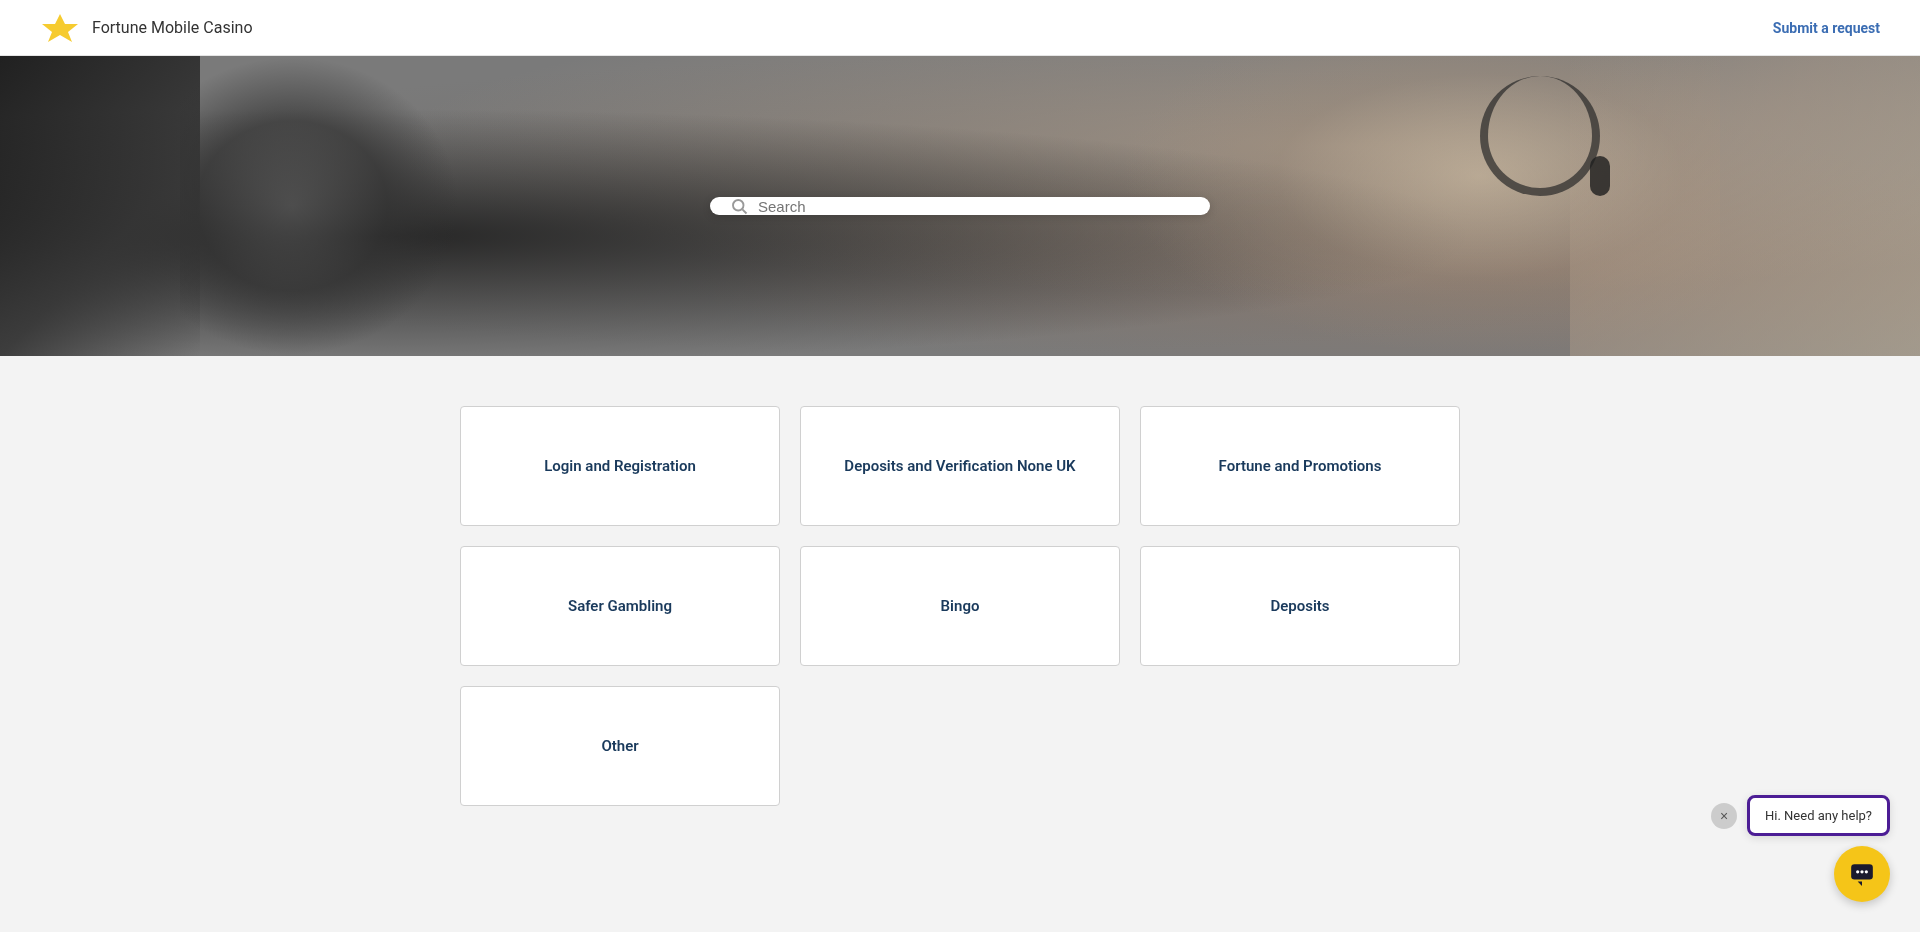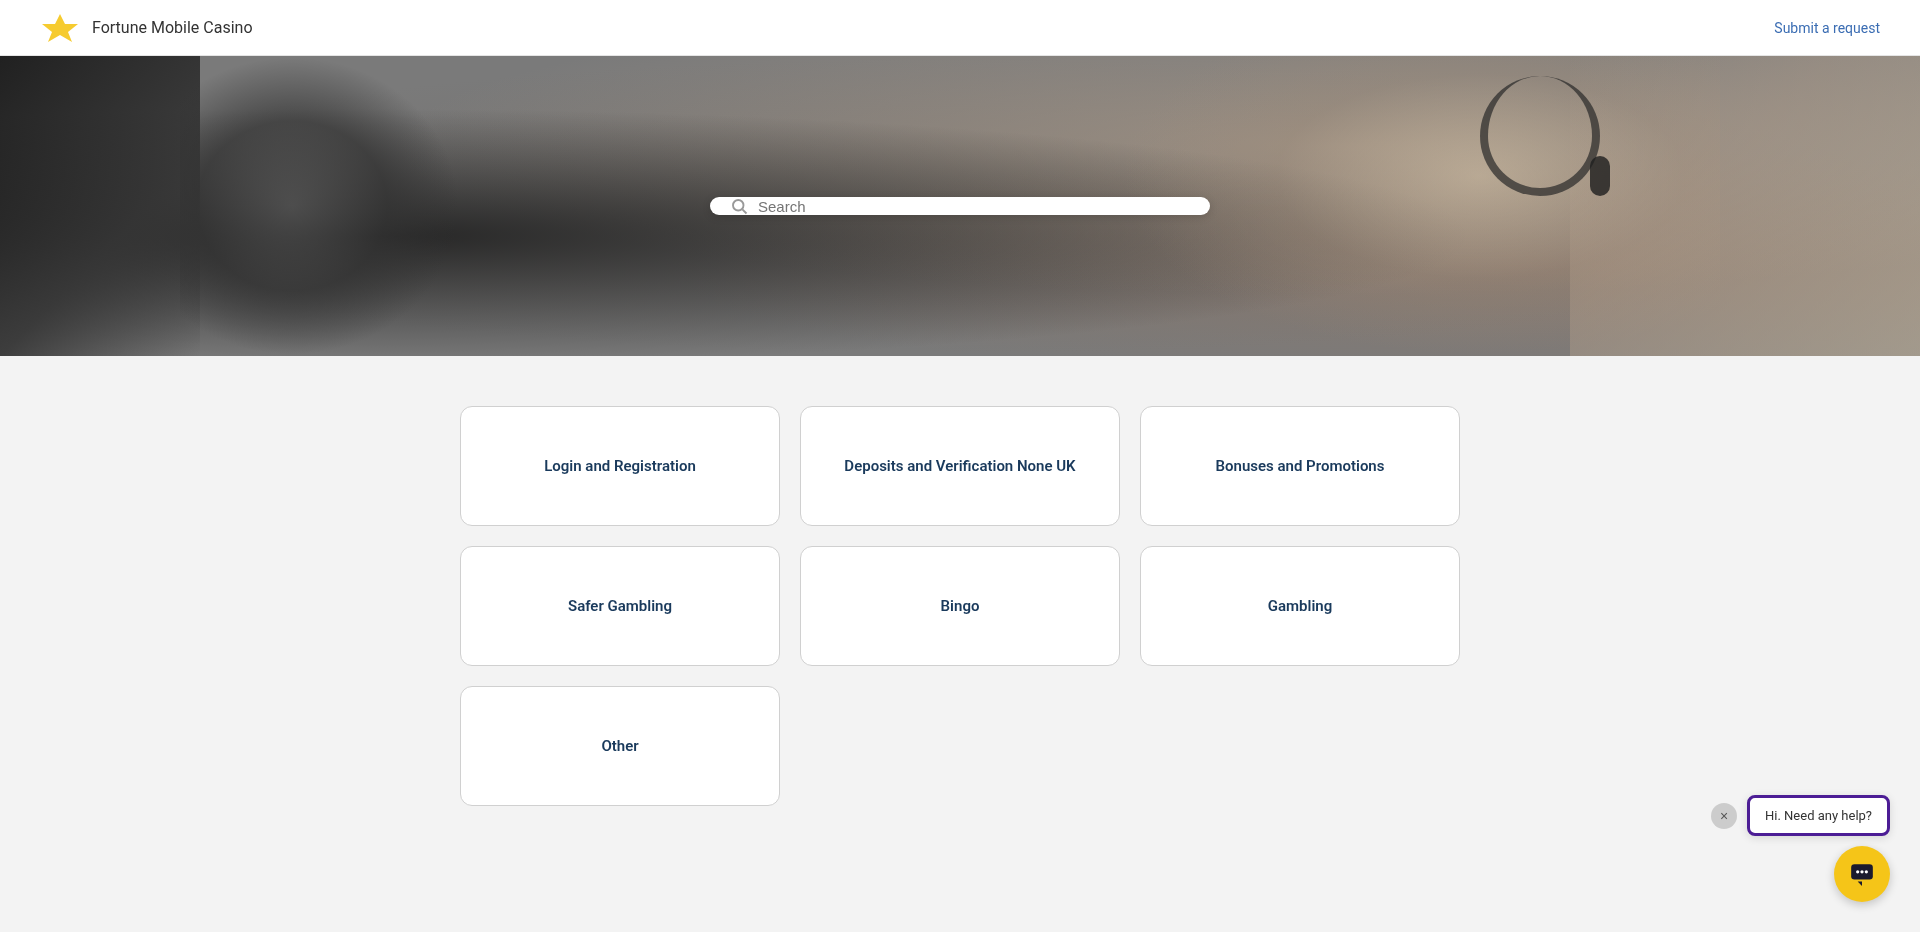--- a/index.html
+++ b/index.html
@@ -43,20 +43,21 @@
       font-size: 16px;
       color: #333;
       font-weight: 400;
     }
 
     .submit-request-link {
       font-size: 14px;
       color: #3b6db3;
       text-decoration: none;
       cursor: pointer;
+      font-weight: bold;
     }
 
     
     .hero {
       position: relative;
       width: 100%;
       height: 300px;
       overflow: hidden;
       background: #555;
     }
@@ -134,21 +135,21 @@
       display: grid;
       grid-template-columns: repeat(3, 1fr);
       gap: 20px;
       max-width: 1000px;
       margin: 0 auto;
     }
 
     .card {
       background: #fff;
       border: 1px solid #d0d0d0;
-      border-radius: 12px;
+      border-radius: 4px;
       display: flex;
       align-items: center;
       justify-content: center;
       padding: 40px 20px;
       cursor: pointer;
       transition: box-shadow 0.2s, background 0.2s;
       min-height: 120px;
     }
 
     .card-label {
@@ -261,30 +262,30 @@
 <main class="main-content">
   <div class="cards-grid" id="cards-container">
 
   <div class="card">
         <span class="card-label">Login and Registration</span>
       </div>
       <div class="card">
         <span class="card-label">Deposits and Verification None UK</span>
       </div>
       <div class="card">
-        <span class="card-label">Bonuses and Promotions</span>
+        <span class="card-label">Fortune and Promotions</span>
       </div>
       <div class="card">
         <span class="card-label">Safer Gambling</span>
       </div>
       <div class="card">
         <span class="card-label">Bingo</span>
       </div>
       <div class="card">
-        <span class="card-label">Gambling</span>
+        <span class="card-label">Deposits</span>
       </div>
       <div class="card">
         <span class="card-label">Other</span>
       </div>
     </div>
 </main>
 
 <div class="chat-widget">
   <div class="chat-row">
     <button class="chat-close-btn">

